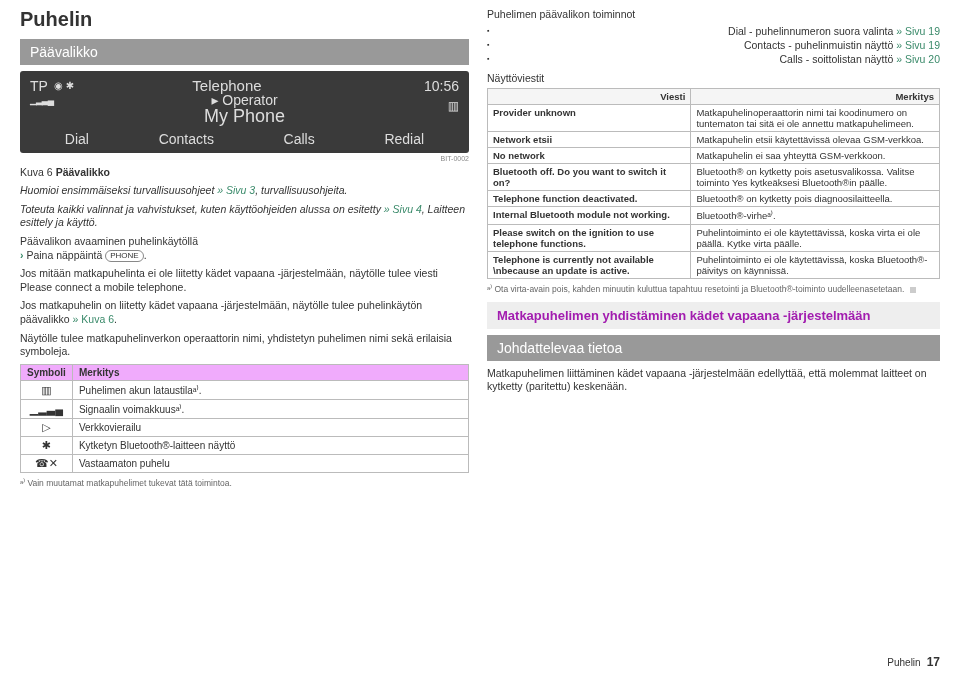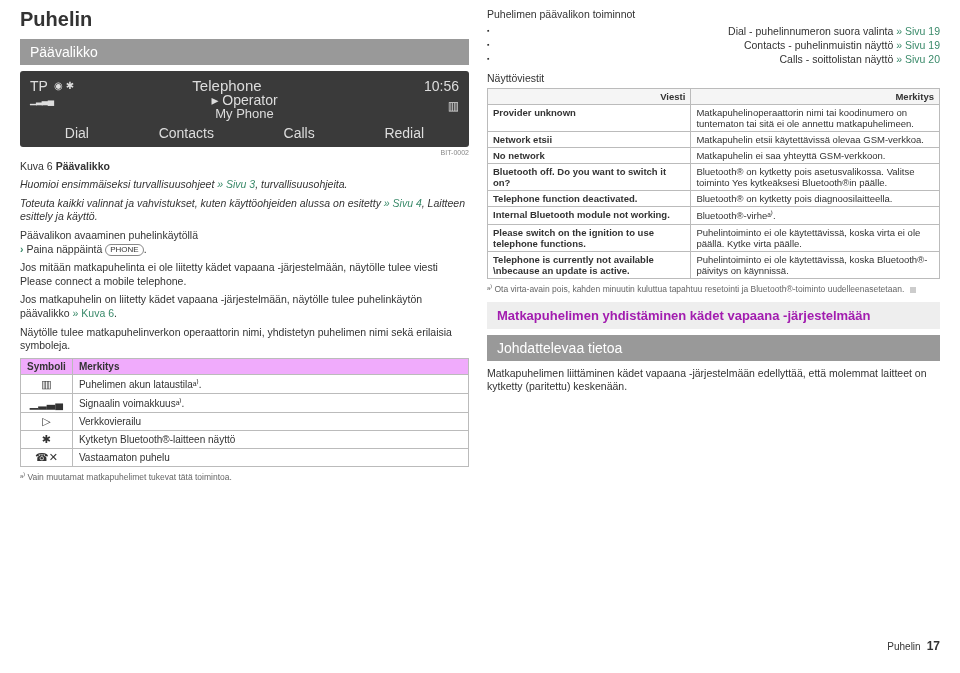--- a/index.html
+++ b/index.html
@@ -13,21 +13,21 @@
   
   .screenshot { background: #3a3a3a; color: #ddd; border-radius: 3px; padding: 6px 10px 6px 10px; position: relative; margin-bottom: 2px; }
   .screenshot .top-row { display: flex; align-items: center; font-size: 13px; }
   .screenshot .tp { font-size: 14px; }
   .screenshot .icons-left { display: flex; gap: 3px; align-items: center; margin-left: 6px; font-size: 10px; }
   .screenshot .title-row { text-align: center; flex: 1; }
   .screenshot .time { font-size: 14px; margin-left: 44px; }
   .screenshot .center-block { text-align: center; margin-top: -2px; }
   .screenshot .tel { font-size: 15px; }
   .screenshot .op { font-size: 14px; margin-top: -2px; }
-  .screenshot .myphone { font-size: 13px; margin-top: -2px; margin-bottom: 4px; }
+  .screenshot .myphone { font-size: 18px; margin-top: -2px; margin-bottom: 4px; }
   .screenshot .sig { font-size: 9px; position: absolute; left: 10px; top: 24px; letter-spacing: -1px;}
   .screenshot .batt { position: absolute; right: 10px; top: 28px; font-size: 12px; }
   .screenshot .bottom-row { display: flex; justify-content: space-around; font-size: 14px; margin-top: 4px; }
   .bitcode { text-align: right; font-size: 7px; color: #888; margin-bottom: 4px; }
   
   .caption { margin-bottom: 6px; }
   .caption b { font-weight: bold; }
   
   .italic { font-style: italic; }
   .teal { color: #3a8a6a; }
@@ -47,21 +47,21 @@
   .bullet-item { padding-left: 10px; position: relative; line-height: 1.35; }
   .bullet-item::before { content: "▪"; position: absolute; left: 0; font-size: 7px; top: 2px; }
   
   table.msgs { width: 100%; border-collapse: collapse; margin-bottom: 4px; }
   table.msgs th, table.msgs td { border: 1px solid #bbb; padding: 2px 5px; font-size: 9.5px; vertical-align: top; }
   table.msgs th { background: #f5f5f5; font-weight: bold; text-align: right; }
   table.msgs td.msg-left { font-weight: bold; width: 45%; }
   
   .section-head { background: #eee; padding: 6px 10px; font-size: 13px; font-weight: bold; color: #a21caf; margin-top: 8px; margin-bottom: 6px; }
   
-  .page-foot { position: absolute; bottom: 20px; right: 20px; font-size: 10px; }
+  .page-foot { position: absolute; bottom: 4px; right: 20px; font-size: 10px; }
   .page-foot .pn { font-size: 12px; font-weight: bold; margin-left: 6px; }
   .gray-square { display: inline-block; width: 6px; height: 6px; background: #ccc; vertical-align: middle; margin-left: 3px; }
 </style>
 </head>
 <body>
 
 <div class="page">
 
   <div class="col">
     <div class="title-main">Puhelin</div>

